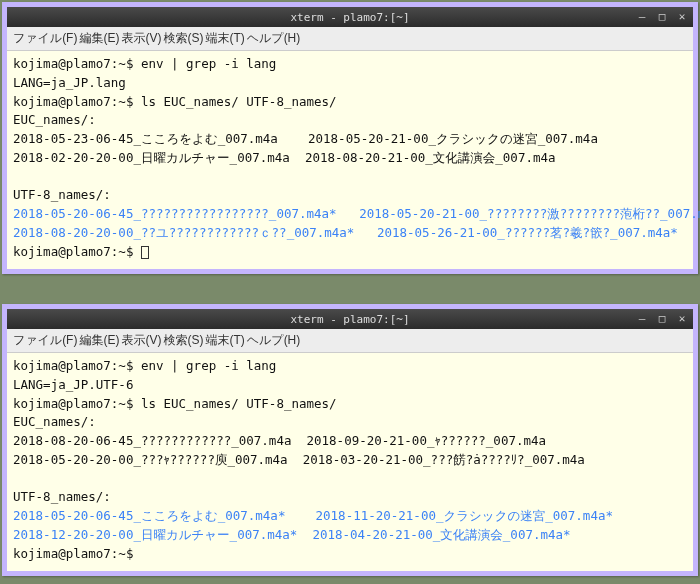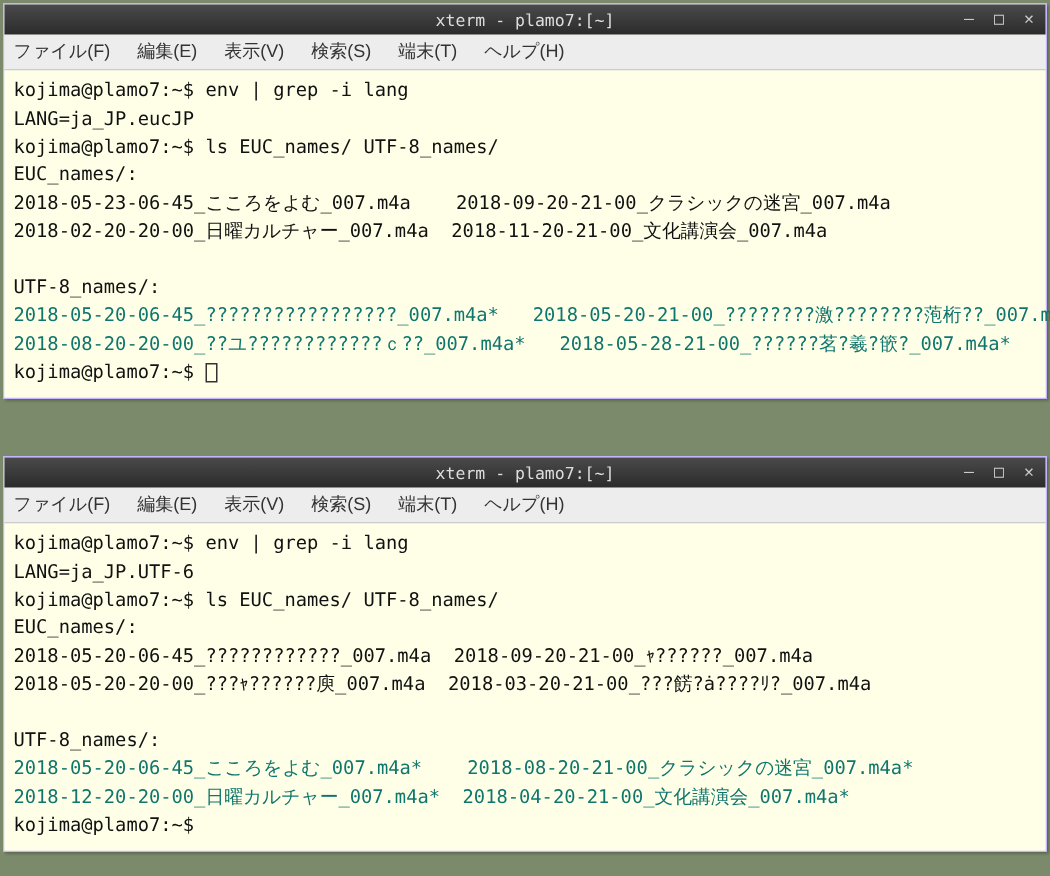--- a/index.html
+++ b/index.html
@@ -6,21 +6,21 @@
   body {
     width: 700px;
     height: 584px;
     background: #7a8a6a;
     font-family: "DejaVu Sans Mono", "Consolas", monospace;
     font-size: 12.5px;
     overflow: hidden;
   }
   .window {
     background: #ffffe8;
-    border: 1px solid #c4b5fd;
+    border: 5px solid #c4b5fd;
     box-shadow: 1px 1px 2px rgba(0,0,0,0.3);
   }
   .win1 { position: absolute; left: 2px; top: 2px; width: 696px; }
   .win2 { position: absolute; left: 2px; top: 304px; width: 696px; }
   .titlebar {
     background: linear-gradient(#4a4a4a, #2b2b2b);
     color: #ddd;
     height: 20px;
     display: flex;
     align-items: center;
@@ -43,32 +43,32 @@
     cursor: pointer;
   }
   .menubar {
     background: #ededed;
     border-bottom: 1px solid #ccc;
     display: flex;
     padding: 3px 6px;
     font-size: 12px;
     font-family: sans-serif;
     color: #333;
-    gap: 18px;
+    gap: 2px;
   }
   .menuitem { cursor: pointer; }
   .term {
     background: #ffffe8;
     color: #111;
     padding: 4px 6px 8px 6px;
     line-height: 1.5;
     white-space: pre;
     font-family: "DejaVu Sans Mono","Consolas", monospace;
   }
-  .green { color: #0f766e; }
+  .green { color: #3b82f6; }
   .cursor {
     display: inline-block;
     width: 8px;
     height: 13px;
     border: 1px solid #333;
     vertical-align: text-bottom;
   }
 </style>
 </head>
 <body>
@@ -84,29 +84,29 @@
   </div>
   <div class="menubar">
     <span class="menuitem">ファイル(F)</span>
     <span class="menuitem">編集(E)</span>
     <span class="menuitem">表示(V)</span>
     <span class="menuitem">検索(S)</span>
     <span class="menuitem">端末(T)</span>
     <span class="menuitem">ヘルプ(H)</span>
   </div>
   <div class="term"><span>kojima@plamo7:~$ </span><span>env | grep -i lang</span>
-<span>LANG=ja_JP.eucJP</span>
+<span>LANG=ja_JP.lang</span>
 <span>kojima@plamo7:~$ </span><span>ls EUC_names/ UTF-8_names/</span>
 <span>EUC_names/:</span>
-<span>2018-05-23-06-45_こころをよむ_007.m4a    </span><span>2018-09-20-21-00_クラシックの迷宮_007.m4a</span>
-<span>2018-02-20-20-00_日曜カルチャー_007.m4a  </span><span>2018-11-20-21-00_文化講演会_007.m4a</span>
+<span>2018-05-23-06-45_こころをよむ_007.m4a    </span><span>2018-05-20-21-00_クラシックの迷宮_007.m4a</span>
+<span>2018-02-20-20-00_日曜カルチャー_007.m4a  </span><span>2018-08-20-21-00_文化講演会_007.m4a</span>
 <span> </span>
 <span>UTF-8_names/:</span>
 <span class="green">2018-05-20-06-45_?????????????????_007.m4a*   </span><span class="green">2018-05-20-21-00_????????激????????萢桁??_007.m4a*</span>
-<span class="green">2018-08-20-20-00_??ユ????????????ｃ??_007.m4a*   </span><span class="green">2018-05-28-21-00_??????茗?羲?篏?_007.m4a*</span>
+<span class="green">2018-08-20-20-00_??ユ????????????ｃ??_007.m4a*   </span><span class="green">2018-05-26-21-00_??????茗?羲?篏?_007.m4a*</span>
 <span>kojima@plamo7:~$ </span><span class="cursor"></span></div>
 </div>
 
 <div class="window win2">
   <div class="titlebar">
     <span>xterm - plamo7:[~]</span>
     <div class="title-btns">
       <div class="tb-btn">–</div>
       <div class="tb-btn">□</div>
       <div class="tb-btn">✕</div>
@@ -117,20 +117,20 @@
     <span class="menuitem">編集(E)</span>
     <span class="menuitem">表示(V)</span>
     <span class="menuitem">検索(S)</span>
     <span class="menuitem">端末(T)</span>
     <span class="menuitem">ヘルプ(H)</span>
   </div>
   <div class="term"><span>kojima@plamo7:~$ </span><span>env | grep -i lang</span>
 <span>LANG=ja_JP.UTF-6</span>
 <span>kojima@plamo7:~$ </span><span>ls EUC_names/ UTF-8_names/</span>
 <span>EUC_names/:</span>
-<span>2018-05-20-06-45_????????????_007.m4a  </span><span>2018-09-20-21-00_ｬ??????_007.m4a</span>
+<span>2018-08-20-06-45_????????????_007.m4a  </span><span>2018-09-20-21-00_ｬ??????_007.m4a</span>
 <span>2018-05-20-20-00_???ｬ??????庾_007.m4a  </span><span>2018-03-20-21-00_???餝?ȧ????ﾘ?_007.m4a</span>
 <span> </span>
 <span>UTF-8_names/:</span>
-<span class="green">2018-05-20-06-45_こころをよむ_007.m4a*    </span><span class="green">2018-08-20-21-00_クラシックの迷宮_007.m4a*</span>
+<span class="green">2018-05-20-06-45_こころをよむ_007.m4a*    </span><span class="green">2018-11-20-21-00_クラシックの迷宮_007.m4a*</span>
 <span class="green">2018-12-20-20-00_日曜カルチャー_007.m4a*  </span><span class="green">2018-04-20-21-00_文化講演会_007.m4a*</span>
 <span>kojima@plamo7:~$ </span></div>
 </div>
 
 </body></html>

